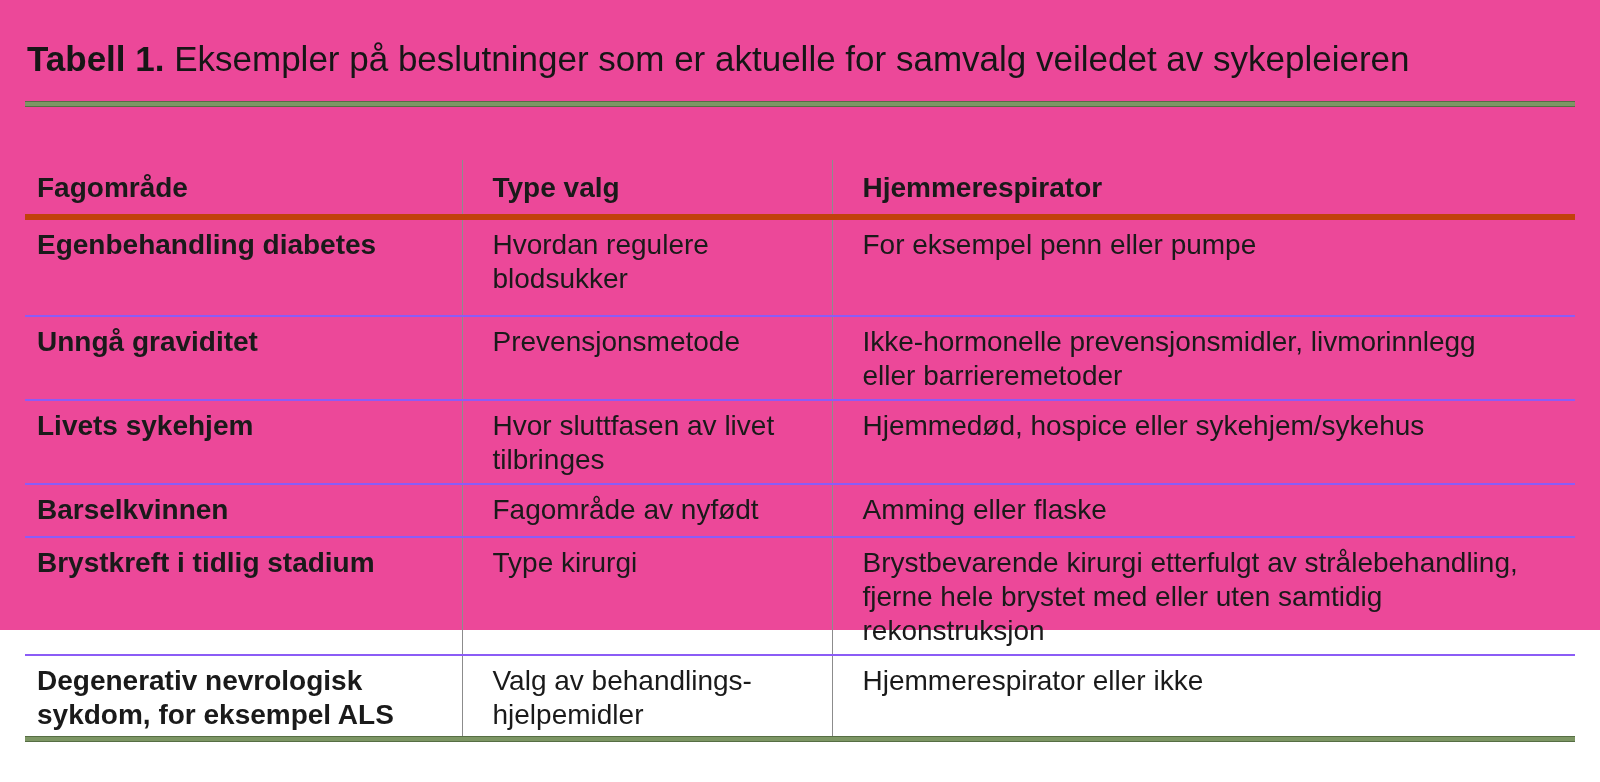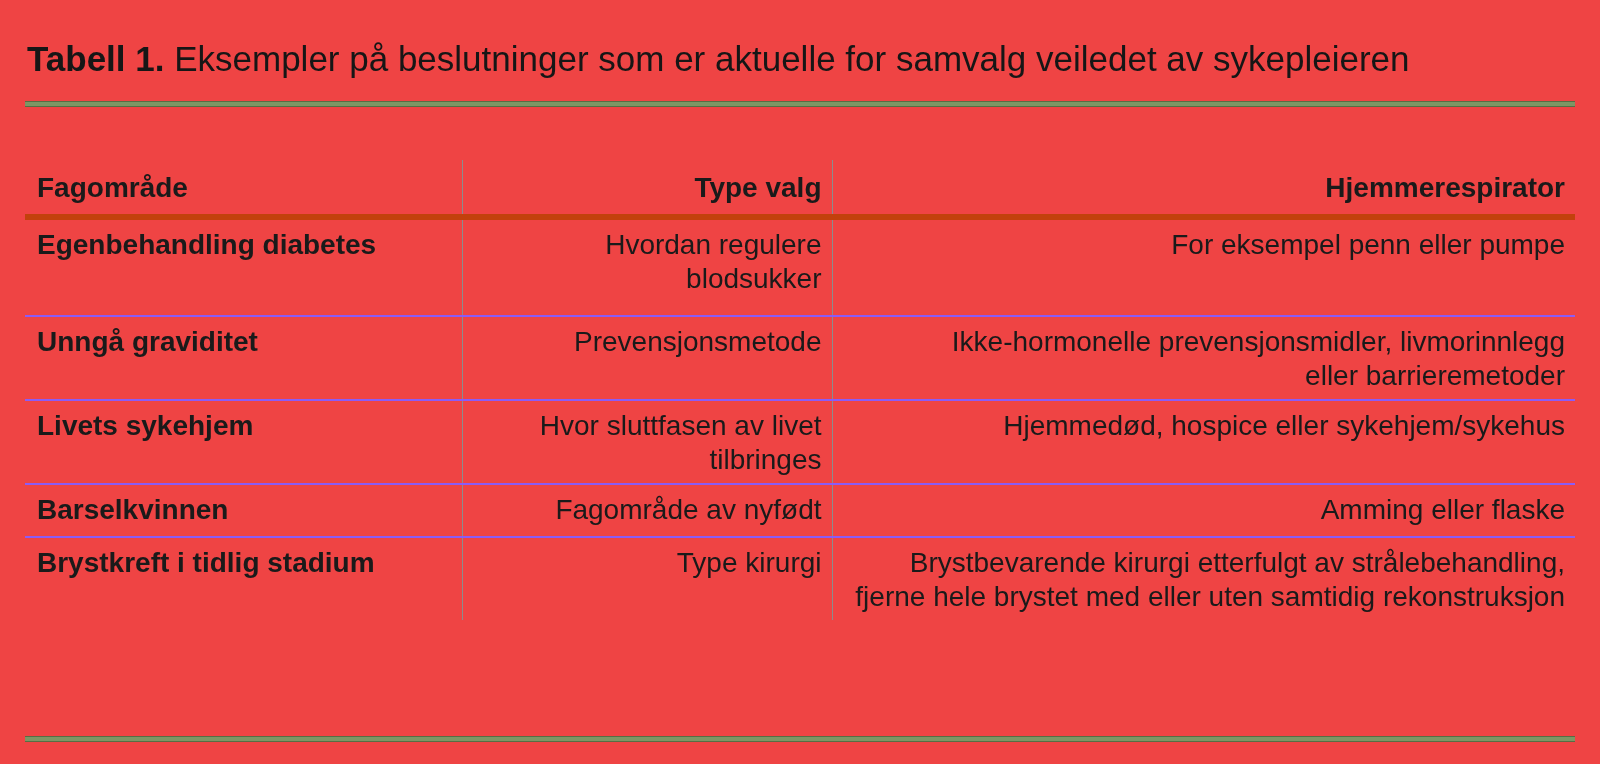--- a/index.html
+++ b/index.html
@@ -3,21 +3,21 @@
 <meta charset="utf-8">
 <style>
   * { margin: 0; padding: 0; box-sizing: border-box; }
   html, body {
     width: 1600px; height: 782px;
     background: #ffffff;
     font-family: "Liberation Sans", sans-serif;
     color: #1a1a1a;
     overflow: hidden;
   }
-  .page { position: relative; width: 1600px; height: 764px; background: #ef4444; }
+  .page { position: relative; width: 1600px; height: 630px; background: #ec4899; }
 
   .title {
     position: absolute;
     left: 27px; top: 38px;
     font-size: 35px;
     line-height: 42px;
     white-space: nowrap;
     color: #161616;
   }
   .title .title-label { font-weight: bold; }
@@ -46,22 +46,21 @@
   col.col-3 { width: 743px; }
 
   th, td {
     vertical-align: top;
     text-align: left;
     padding: 8px 10px 6px 12px;
     white-space: pre-line;
   }
   td.c2, td.c3, th.c2, th.c3 {
     border-left: 1.5px solid #8c8c8c;
-    padding-left: 22px;
-    text-align: right;
+    padding-left: 30px;
   }
   thead th {
     font-weight: bold;
     border-bottom: 6px solid #c2410c;
     padding-top: 11px;
   }
   tbody tr:not(:last-child) td { border-bottom: 2px solid #8b5cf6; }
   td.c1 { font-weight: bold; }
   td.c2, td.c3 { font-weight: normal; }
 
@@ -120,18 +119,25 @@
         <td class="c1">Barselkvinnen</td>
         <td class="c2">Fagområde av nyfødt</td>
         <td class="c3">Amming eller flaske</td>
       </tr>
       <tr class="h-r4">
         <td class="c1">Brystkreft i tidlig stadium</td>
         <td class="c2">Type kirurgi</td>
         <td class="c3">Brystbevarende kirurgi etterfulgt av strålebehandling,
 fjerne hele brystet med eller uten samtidig rekonstruksjon</td>
       </tr>
+      <tr class="h-r5">
+        <td class="c1">Degenerativ nevrologisk
+sykdom, for eksempel ALS</td>
+        <td class="c2">Valg av behandlings-
+hjelpemidler</td>
+        <td class="c3">Hjemmerespirator eller ikke</td>
+      </tr>
     </tbody>
   </table>
 
   <div class="green-rule rule-bottom"></div>
 
 </div>
 
 </body></html>

